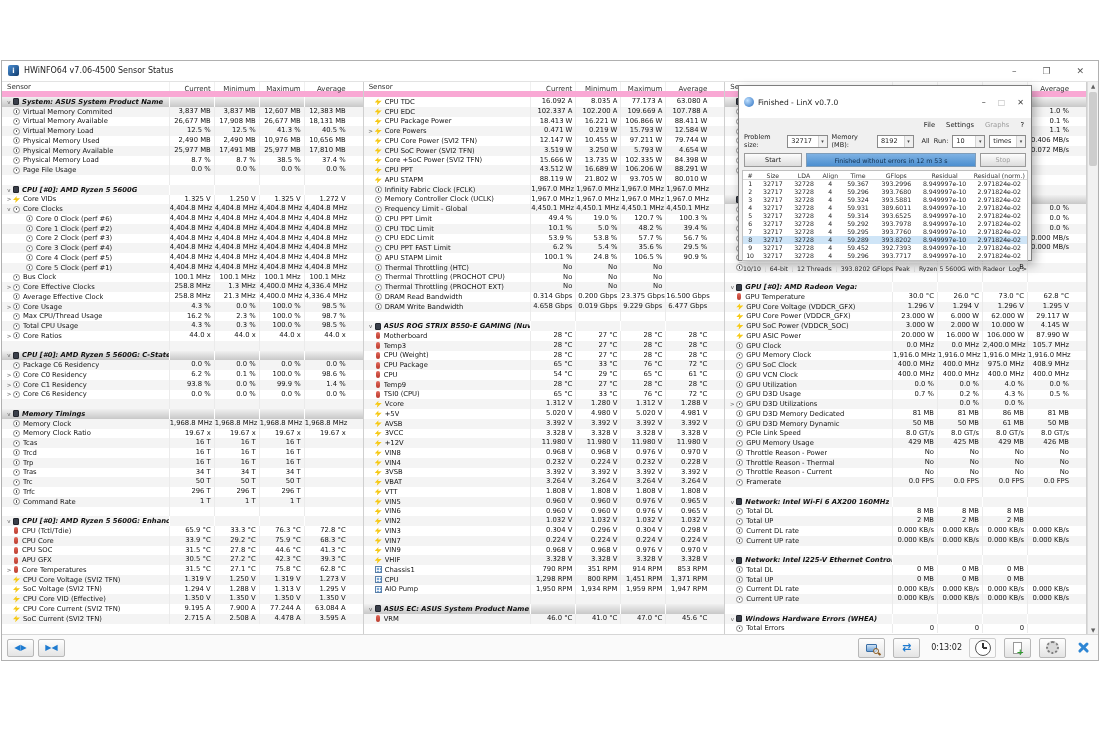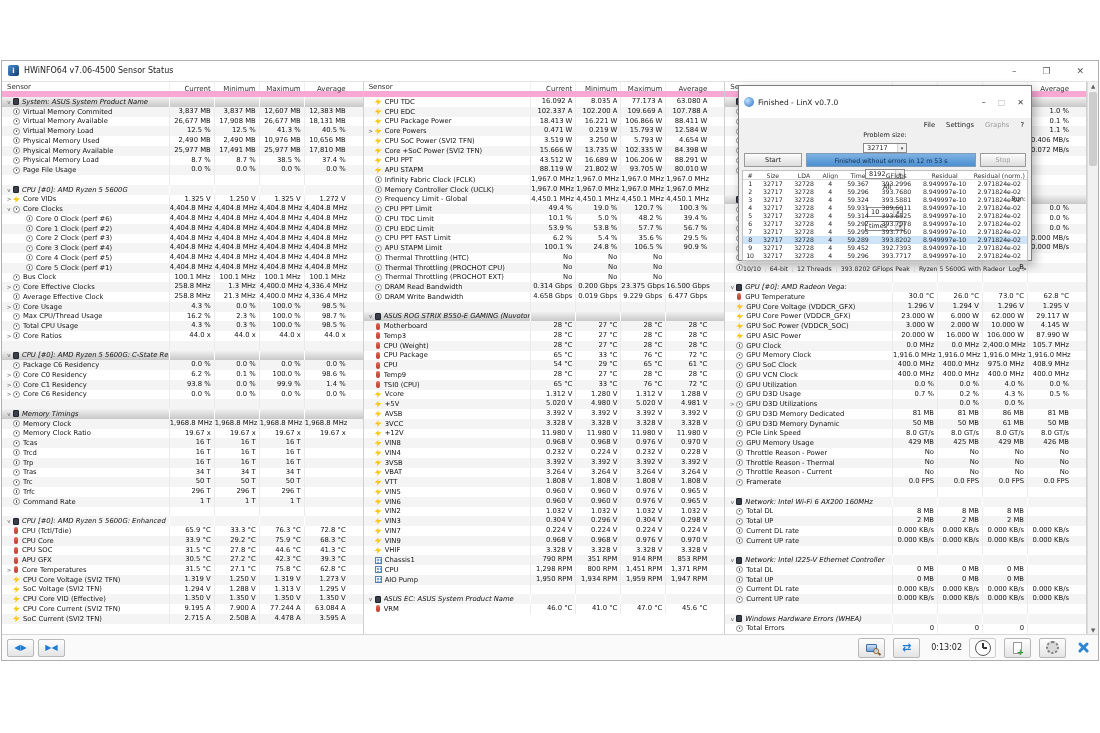--- a/index.html
+++ b/index.html
@@ -16,21 +16,21 @@
   .panel { flex:1; border-right:1px solid #cfcfcf; overflow:hidden; background:#fff; }
   .panel:last-of-type { border-right:none; }
   .phead { display:flex; height:15px; align-items:center; font-size:7px; color:#333; border-bottom:6px solid #f9a8d4; }
   .hlabel { flex:1; padding-left:5px; }
   .hval { width:45px; text-align:right; padding-right:3px; border-left:1px solid #f0f0f0; height:100%; line-height:15px; }
   .spacer { width:14px; flex:none; height:100%; }
 
   .row { display:flex; height:9.75px; align-items:center; font-size:6.8px; color:#111; overflow:hidden; }
   .rows .row:nth-child(even) { background:#f4f4f4; }
   .row.sect { background:linear-gradient(180deg,#f0f0f0,#c8c8c8); }
-  .row.sect .lbl { font-style:italic; font-weight:normal; }
+  .row.sect .lbl { font-style:italic; font-weight:bold; }
   .cell-label { flex:1; display:flex; align-items:center; overflow:hidden; white-space:nowrap; padding-left:3px; height:100%; }
   .arrow { width:8px; flex:none; font-size:5.5px; color:#666; text-align:center; }
   .lbl { overflow:hidden; white-space:nowrap; }
   .val { width:45px; flex:none; text-align:right; padding-right:3px; border-left:1px solid #ebebeb; white-space:nowrap; overflow:hidden; height:100%; line-height:9.75px; }
   .sect .val { border-left:1px solid #fff; }
 
   .ic { width:7px; height:7px; flex:none; margin-right:3px; display:inline-block; position:relative; }
   .ic-volt { background:#f6c915; clip-path:polygon(55% 0,0 60%,40% 60%,30% 100%,100% 35%,50% 35%); }
   .ic-temp { width:4px; margin-left:1px; margin-right:4px; border-radius:2px; background:linear-gradient(180deg,#e2695b,#b93a2c); }
   .ic-clock { border:1px solid #8a8a8a; border-radius:50%; background:#fefefe; }
@@ -63,21 +63,21 @@
   .xic::before { transform:rotate(45deg); } .xic::after { transform:rotate(-45deg); }
 
   
   .linx { position:absolute; left:738px; top:85px; width:294px; height:176px; background:#f0f0f0; border:1px solid #7d7d7d; box-shadow:3px 4px 10px rgba(0,0,0,.3); font-size:7px; }
   .ltitle { height:32px; background:#fff; display:flex; align-items:center; padding:0 5px; font-size:7.5px; color:#222; }
   .linx-ic { width:10px; height:10px; border-radius:50%; background:radial-gradient(circle at 35% 35%, #bfe0ff, #2a6fc0); margin-right:4px; }
   .lctl { margin-left:auto; display:flex; gap:12px; font-size:8px; color:#444; padding-right:2px; }
   .lctl .dim { color:#b5b5b5; }
   .lmenu { height:13px; display:flex; align-items:center; gap:11px; padding:0 7px; font-size:6.8px; color:#222; background:#f0f0f0;justify-content:flex-end; }
   .lmenu .dis { color:#9a9a9a; }
-  .lrowctl { height:20px; display:flex; align-items:center; padding:0 5px; gap:4px; font-size:6.5px; color:#222;flex-direction:column; }
+  .lrowctl { height:20px; display:flex; align-items:center; padding:0 5px; gap:4px; font-size:6.5px; color:#222; }
   .combo { display:flex; align-items:center; border:1px solid #8a8a8a; background:#fff; height:13px; padding-left:3px; }
   .combo .cv { flex:1; overflow:hidden; white-space:nowrap; }
   .combo .ca { width:9px; height:100%; border-left:1px solid #d5d5d5; background:#f0f0f0; display:flex; align-items:center; justify-content:center; font-size:5px; color:#444; }
   .w44 { width:44px; } .w40 { width:40px; } .w36 { width:36px; }
   .lbuttons { height:18px; display:flex; align-items:center; padding:0 5px; }
   .btn { height:14px; border:1px solid #9a9a9a; background:linear-gradient(#fdfdfd,#dcdcdc); font-size:6.5px; display:flex; align-items:center; justify-content:center; color:#222; }
   .btn.start { width:58px; }
   .btn.stop { width:46px; color:#a0a0a0; }
   .progress { flex:1; height:14px; margin:0 4px; border:1px solid #7f9db9; background:linear-gradient(#7fb2e3,#4c8fd0); color:#0e2d4e; font-size:6.3px; display:flex; align-items:center; justify-content:center; white-space:nowrap; overflow:hidden; }
   .ltable { margin:1px 3px 0 3px; background:#fff; border:1px solid #c0c0c0; }
@@ -813,20 +813,32 @@
           <div class="row">
             <div class="cell-label">
               <span class="arrow">&gt;</span>
               <span class="ic ic-volt"></span>
               <span class="lbl">Core Powers</span>
             </div>
             <div class="val">0.471 W</div>
             <div class="val">0.219 W</div>
             <div class="val">15.793 W</div>
             <div class="val">12.584 W</div>
+            <div class="spacer"></div>
+          </div>
+          <div class="row">
+            <div class="cell-label">
+              <span class="arrow"></span>
+              <span class="ic ic-volt"></span>
+              <span class="lbl">CPU Core Power (SVI2 TFN)</span>
+            </div>
+            <div class="val">12.147 W</div>
+            <div class="val">10.455 W</div>
+            <div class="val">97.211 W</div>
+            <div class="val">79.744 W</div>
             <div class="spacer"></div>
           </div>
           <div class="row">
             <div class="cell-label">
               <span class="arrow"></span>
               <span class="ic ic-volt"></span>
               <span class="lbl">CPU SoC Power (SVI2 TFN)</span>
             </div>
             <div class="val">3.519 W</div>
             <div class="val">3.250 W</div>

